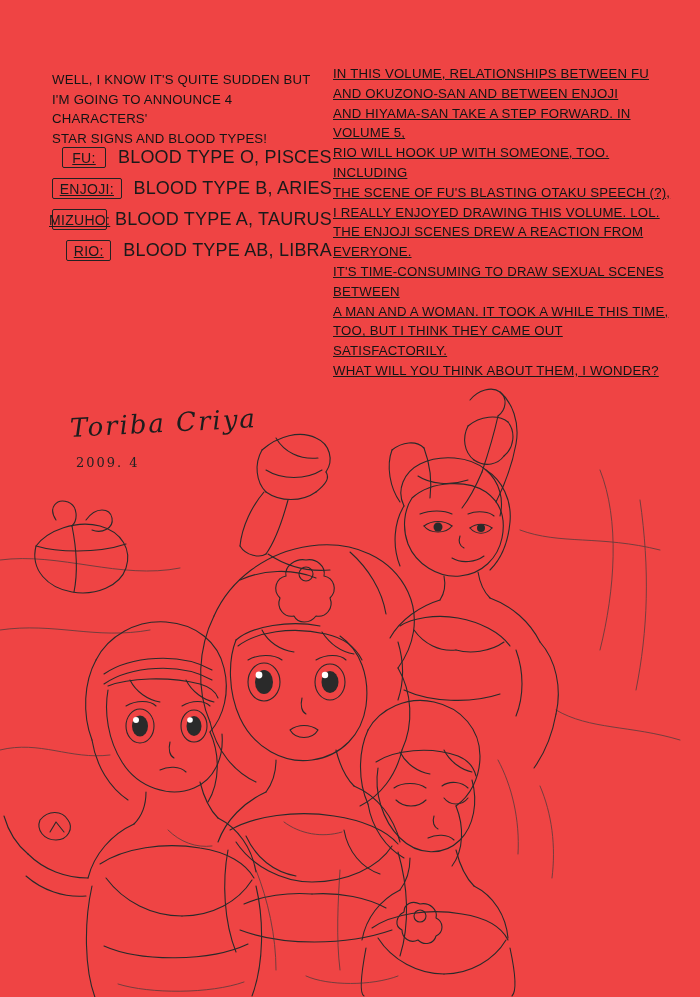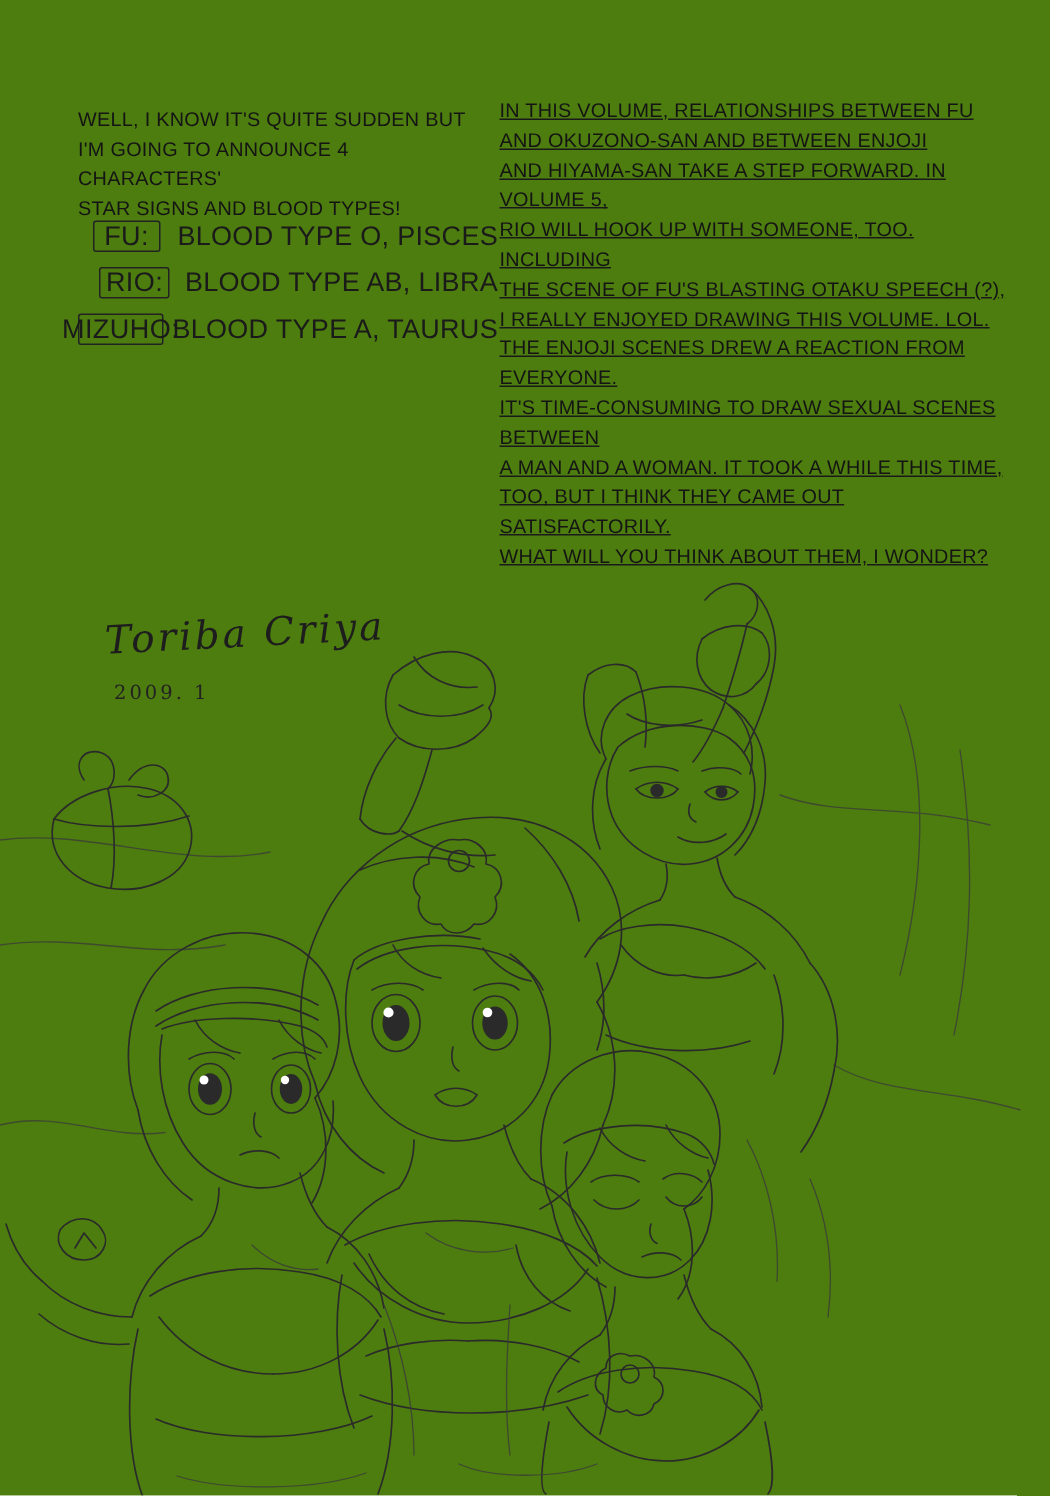--- a/index.html
+++ b/index.html
@@ -12,21 +12,21 @@
     height: 997px;
     position: relative;
     overflow: hidden;
     font-family: "Liberation Sans", sans-serif;
     color: #1a1a1a;
   }
 
   .page {
     position: absolute;
     inset: 0;
-    background: #4d7c0f;
+    background: #ef4444;
   }
 
   
   .left-col {
     position: absolute;
     left: 52px;
     top: 70px;
     width: 268px;
   }
   .right-col {
@@ -65,24 +65,25 @@
   }
   .char-name-box {
     border: 1.3px solid #222;
     border-radius: 2px;
     height: 21px;
     min-width: 44px;
     display: flex;
     align-items: center;
     justify-content: center;
     padding: 0 7px;
-    font-size: 18px;
+    font-size: 14px;
     text-transform: uppercase;
     letter-spacing: 0.3px;
     box-sizing: border-box;
+    text-decoration: underline;
   }
   .char-sep {
     width: 12px;
   }
   .char-info {
     font-size: 18px;
     text-transform: uppercase;
     letter-spacing: 0.2px;
     white-space: nowrap;
   }
@@ -140,35 +141,40 @@
 I'M GOING TO ANNOUNCE 4 CHARACTERS'
 STAR SIGNS AND BLOOD TYPES!</div>
   </div>
 
   <div class="char-table">
     <div class="char-row row-0">
       <div class="char-name-box">FU:</div>
       <div class="char-sep"></div>
       <div class="char-info">BLOOD TYPE O, PISCES</div>
     </div>
-    <div class="char-row row-3">
-      <div class="char-name-box">RIO:</div>
+    <div class="char-row row-1">
+      <div class="char-name-box">ENJOJI:</div>
       <div class="char-sep"></div>
-      <div class="char-info">BLOOD TYPE AB, LIBRA</div>
+      <div class="char-info">BLOOD TYPE B, ARIES</div>
     </div>
     <div class="char-row row-2">
       <div class="char-name-box">MIZUHO:</div>
       <div class="char-sep"></div>
       <div class="char-info">BLOOD TYPE A, TAURUS</div>
     </div>
+    <div class="char-row row-3">
+      <div class="char-name-box">RIO:</div>
+      <div class="char-sep"></div>
+      <div class="char-info">BLOOD TYPE AB, LIBRA</div>
+    </div>
   </div>
 
 
   <div class="signature">Toriba Criya</div>
-  <div class="sig-date">2009. 1</div>
+  <div class="sig-date">2009. 4</div>
 
   <div class="right-col">
     <div class="para right">IN THIS VOLUME, RELATIONSHIPS BETWEEN FU
 AND OKUZONO-SAN AND BETWEEN ENJOJI
 AND HIYAMA-SAN TAKE A STEP FORWARD. IN VOLUME 5,
 RIO WILL HOOK UP WITH SOMEONE, TOO. INCLUDING
 THE SCENE OF FU'S BLASTING OTAKU SPEECH (?),
 I REALLY ENJOYED DRAWING THIS VOLUME. LOL.
 THE ENJOJI SCENES DREW A REACTION FROM EVERYONE.
 IT'S TIME-CONSUMING TO DRAW SEXUAL SCENES BETWEEN

